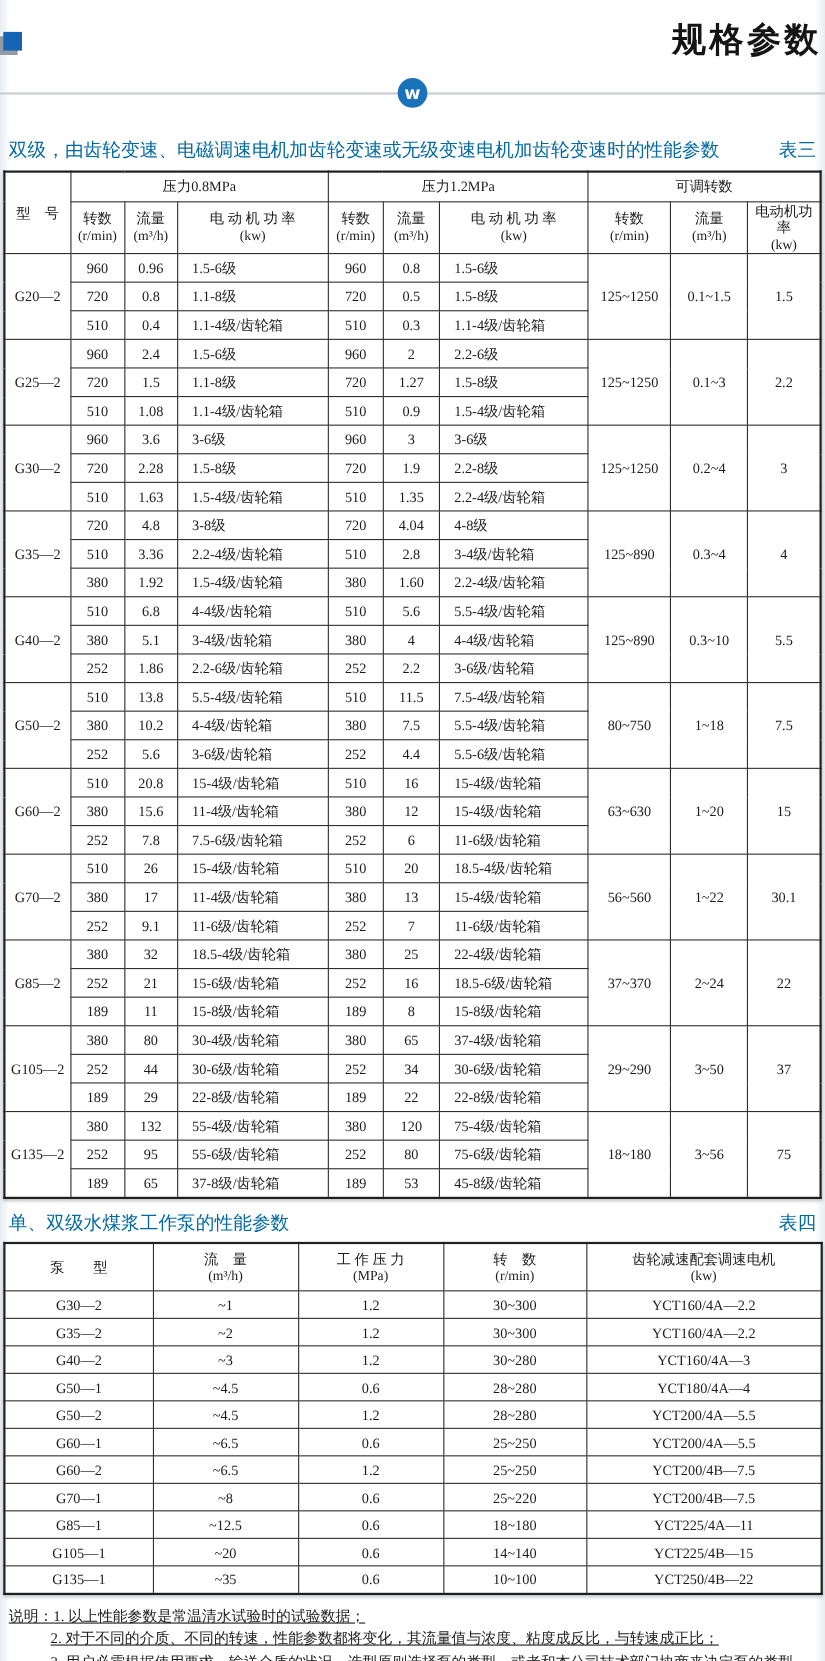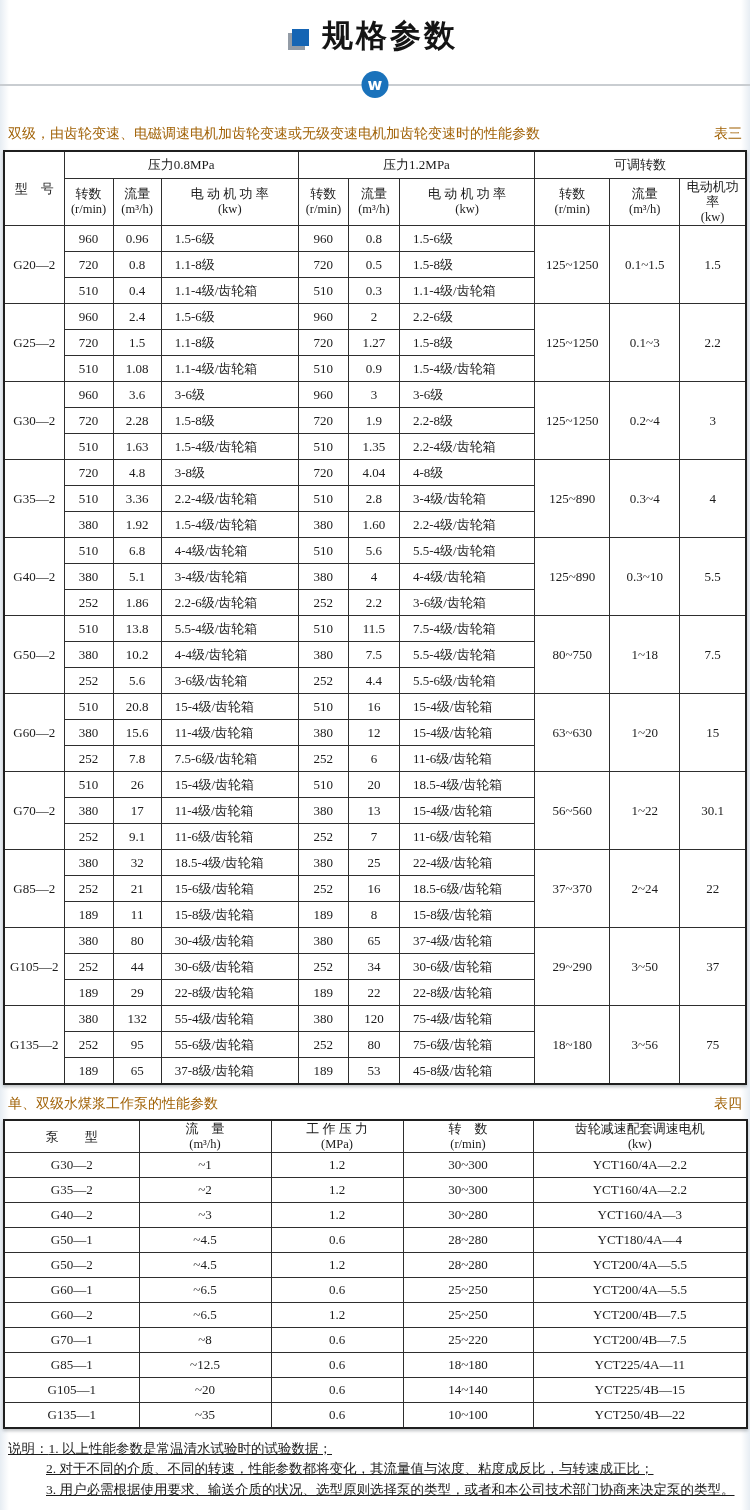--- a/index.html
+++ b/index.html
@@ -6,21 +6,21 @@
   body {
     width:750px; height:1510px;
     background:linear-gradient(90deg, #e7edf3 0px, #ffffff 9px, #ffffff 741px, #e7edf3 750px);
     font-family:"Liberation Serif", serif;
     color:#1b1b1b;
     overflow:hidden;
   }
   .page { padding:12px 3px 0 3px; }
 
   
-  .title-row { display:flex; justify-content:center; align-items:center; gap:13px; height:48px; }
+  .title-row { display:flex; justify-content:space-between; align-items:center; gap:13px; height:48px; }
   .title-square {
     width:17px; height:17px; background:#1565b4;
     box-shadow:-4px 4px 0 rgba(128,139,150,0.85);
     margin-top:3px;
   }
   .page-title {
     margin:0; font-family:"Liberation Sans", sans-serif;
     font-size:31px; font-weight:bold; letter-spacing:3px; color:#141414;
   }
   .divider { position:relative; height:32px; margin-top:10px; }
@@ -28,33 +28,33 @@
   .logo-circle {
     position:absolute; left:50%; top:1px; transform:translateX(-50%);
     width:27px; height:27px; border-radius:50%;
     background:#1a72bb; color:#ffffff;
     font-family:"DejaVu Sans", sans-serif; font-weight:bold; font-size:16px;
     display:flex; align-items:center; justify-content:center;
   }
 
   
   .caption { display:flex; justify-content:space-between; align-items:flex-end;
-             font-size:14px; padding:0 5px; margin:23px 0 7px 0; color:#a16207; }
+             font-size:17px; padding:0 5px; margin:23px 0 7px 0; color:#0369a1; }
   .caption.second { margin:10px 0 6px 0; }
 
   
   table { border-collapse:collapse; table-layout:fixed; width:744px;
           border:2px solid #1f1f1f; box-shadow:0 2px 3px rgba(70,80,90,0.35);
           background:#fff; }
   th, td { border:1px solid #2e2e2e; font-weight:normal; font-size:13px;
            text-align:center; padding:0; line-height:1.22; overflow:hidden; }
   #table3 thead tr.group-row { height:27px; font-size:13.5px; }
   #table3 thead tr.sub-row   { height:44px;padding-left:12px; }
   #table3 tbody tr { height:26px; }
-  #table4 thead tr { height:32px; }
+  #table4 thead tr { height:44px; }
   #table4 tbody tr { height:25px; }
   .power-cell { text-align:left; padding-left:13px; }
   .unit-line { font-size:12.5px; }
   .unit-line:empty { display:none; }
 
   
   .notes { margin-top:10px; padding-left:5px; font-size:13.5px; line-height:20.5px; color:#1b1b1b; }
   .note-line { padding-left:38px;text-decoration:underline; }
   .note-line.first { padding-left:0; }
 </style>

